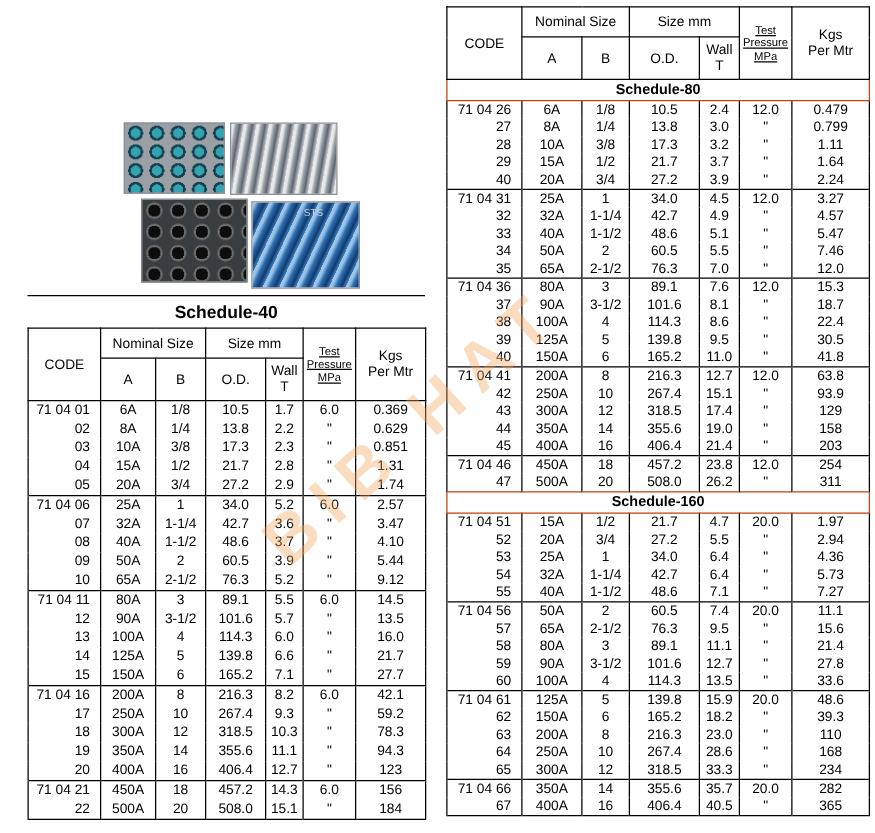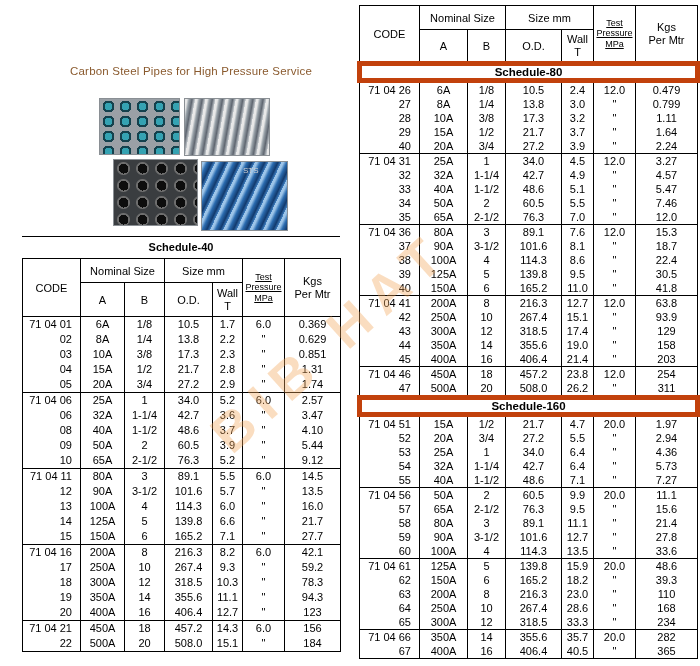--- a/index.html
+++ b/index.html
@@ -50,53 +50,52 @@
     color: rgba(242, 166, 90, 0.38);
     letter-spacing: 12px; white-space: nowrap;
     pointer-events: none; z-index: 2;
   }
 
   .left-table  { position: absolute; left: 22px;  top: 236px; width: 318px; z-index: 1; }
   .right-table { position: absolute; left: 357px; top: 5px;   width: 338px; z-index: 1; }
 
   .sched-caption {
     border-top: 1px solid #000;
-    text-align: center; font-weight: bold; font-size: 11px;
+    text-align: center; font-weight: bold; font-size: 14px;
     padding: 4px 0 5px;
   }
 
   table.pipes { border-collapse: collapse; table-layout: fixed; width: 100%; border: 1px solid #000; }
   .pipes th {
     border: 1px solid #000; font-weight: normal; font-size: 11px;
     padding: 0; text-align: center; vertical-align: middle;
   }
   .pipes thead tr:first-child th { height: 24px; }
   .pipes thead tr:last-child  th { height: 34px; }
   .pipes td {
     border-left: 1px solid #000; border-right: 1px solid #000;
     font-size: 11px; padding: 0; text-align: center;
     white-space: nowrap; overflow: hidden; vertical-align: middle;
   }
   .pipes tr.group-start td { border-top: 1px solid #000; }
   .pipes td.cell-code { text-align: right; padding-right: 8px; }
   .pipes tr.section-row td {
-    border: 5px solid #c2410c; font-weight: bold; font-size: 11.5px;
+    border: 1px solid #c2410c; font-weight: bold; font-size: 11.5px;
     height: 17px; text-align: center;
   }
   .t40 tbody.data td { height: 15px; line-height: 15px; }
   .t80 tbody.data td { height: 14px; line-height: 14px; }
   .prewrap { white-space: pre-line; line-height: 1.15; }
   th.tp { font-size: 9px; text-decoration: underline; }
 </style>
 </head>
 <body>
 
 <div class="page">
 
-  <div class="doc-title">Carbon Steel Pipes for High Pressure Service</div>
 
   <div class="photo photo-1"></div>
   <div class="photo photo-2"></div>
   <div class="photo photo-3"></div>
   <div class="photo photo-4"></div>
   <div class="sts-label">STS</div>
 
   <div class="watermark">BIB HAT</div>
 
   <div class="left-table">
@@ -179,21 +178,21 @@
           <tr class="group-start">
             <td class="cell-code">71 04 06</td>
             <td class="cell-a">25A</td>
             <td class="cell-b">1</td>
             <td class="cell-od">34.0</td>
             <td class="cell-wall">5.2</td>
             <td class="cell-tp">6.0</td>
             <td class="cell-kgs">2.57</td>
           </tr>
           <tr>
-            <td class="cell-code">06</td>
+            <td class="cell-code">07</td>
             <td class="cell-a">32A</td>
             <td class="cell-b">1-1/4</td>
             <td class="cell-od">42.7</td>
             <td class="cell-wall">3.6</td>
             <td class="cell-tp">"</td>
             <td class="cell-kgs">3.47</td>
           </tr>
           <tr>
             <td class="cell-code">08</td>
             <td class="cell-a">40A</td>
@@ -617,21 +616,21 @@
             <td class="cell-od">48.6</td>
             <td class="cell-wall">7.1</td>
             <td class="cell-tp">"</td>
             <td class="cell-kgs">7.27</td>
           </tr>
           <tr class="group-start">
             <td class="cell-code">71 04 56</td>
             <td class="cell-a">50A</td>
             <td class="cell-b">2</td>
             <td class="cell-od">60.5</td>
-            <td class="cell-wall">9.9</td>
+            <td class="cell-wall">7.4</td>
             <td class="cell-tp">20.0</td>
             <td class="cell-kgs">11.1</td>
           </tr>
           <tr>
             <td class="cell-code">57</td>
             <td class="cell-a">65A</td>
             <td class="cell-b">2-1/2</td>
             <td class="cell-od">76.3</td>
             <td class="cell-wall">9.5</td>
             <td class="cell-tp">"</td>

